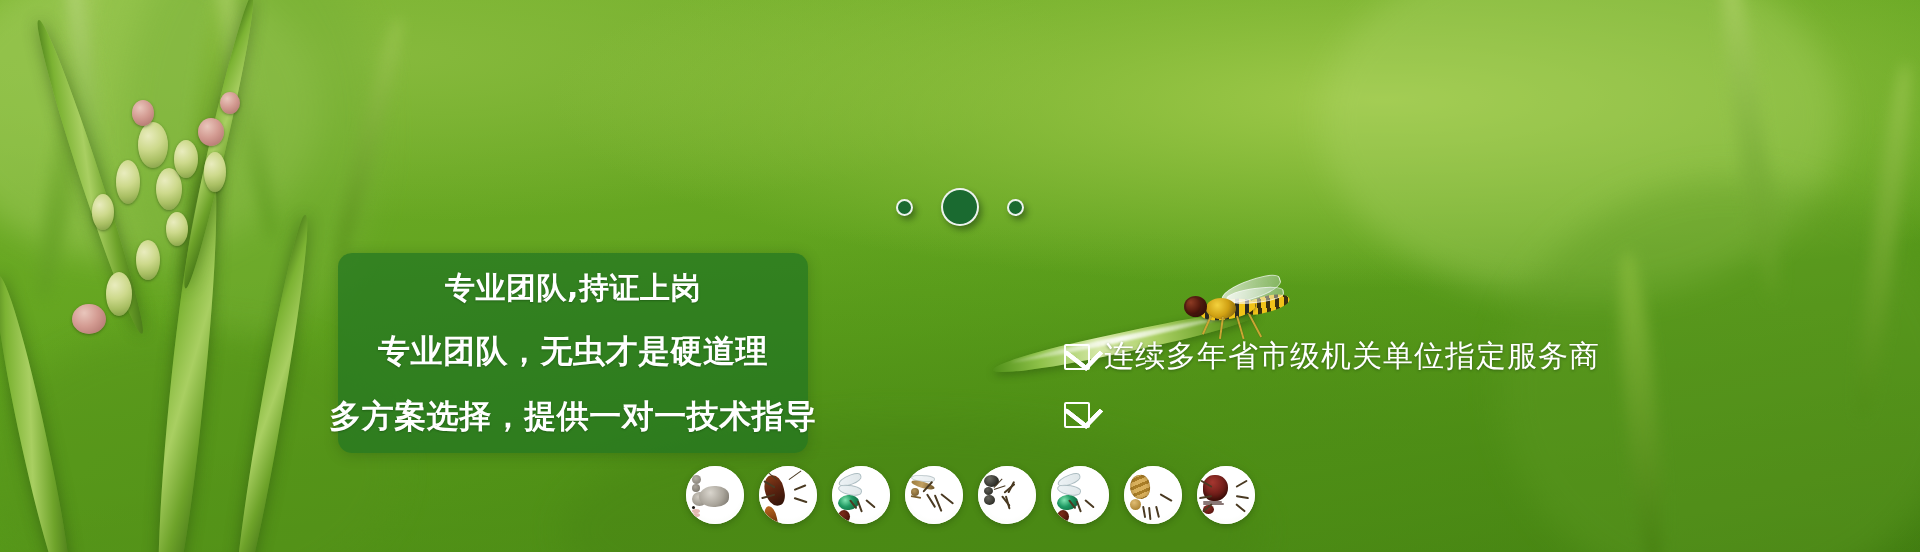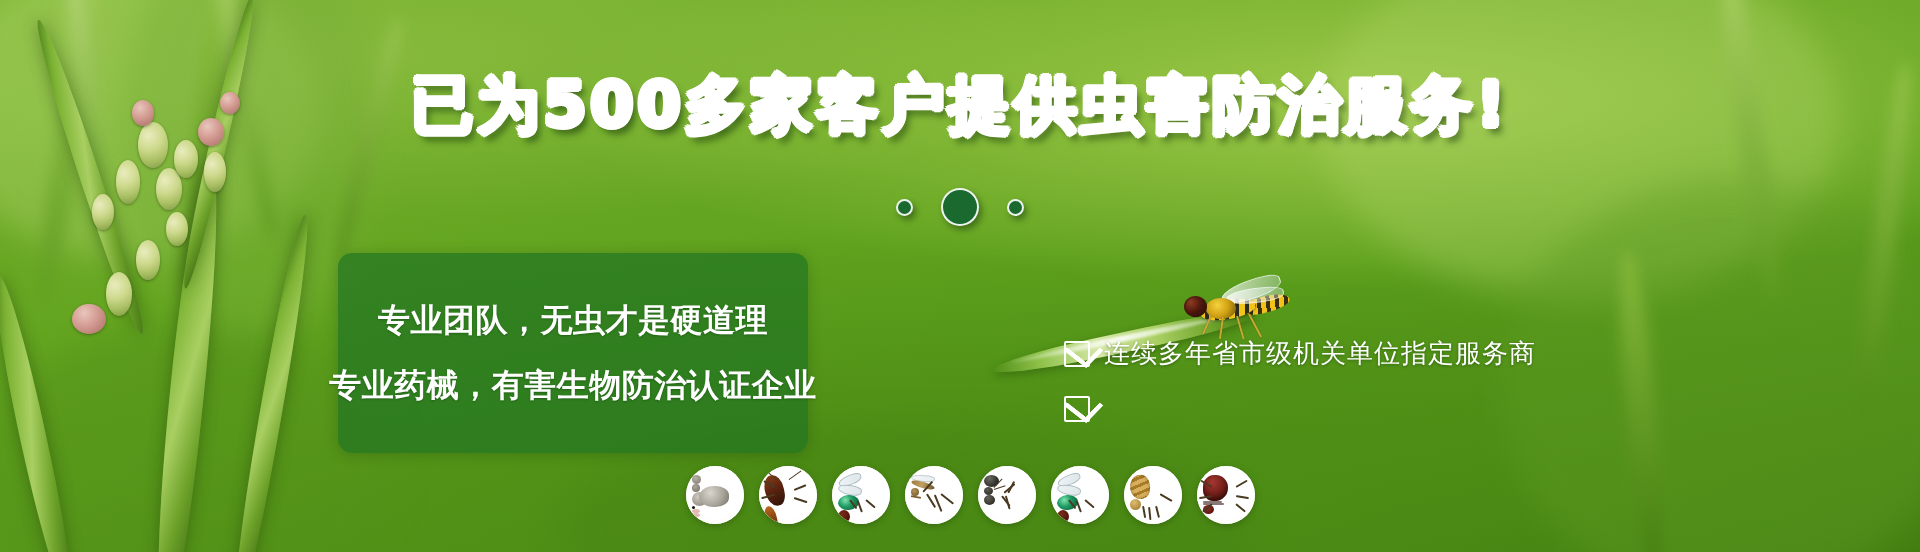--- a/index.html
+++ b/index.html
@@ -184,21 +184,21 @@
   }
   .check-box::after{
     content:""; position:absolute;
     left:3px; top:-5px; width:24px; height:20px;
     border-right:5px solid #ffffff;
     border-bottom:5px solid #ffffff;
     transform:rotate(38deg) skewX(-6deg);
     border-radius:1px;
   }
   .feature-text{
-    color:#ffffff; font-size:26px; letter-spacing:1px; white-space:nowrap;
+    color:#ffffff; font-size:30px; letter-spacing:1px; white-space:nowrap;
     text-shadow:0 1px 3px rgba(15,45,10,.45);
     font-family:"DejaVu Sans","Liberation Sans",sans-serif;
   }
 
   
   .pests{
     position:absolute; left:686px; top:466px;
     display:flex; align-items:center; gap:15px;
   }
   .pest{
@@ -321,33 +321,31 @@
     <div class="bud" style="left:244px;top:180px;width:22px;height:40px;"></div>
     <div class="bud" style="left:156px;top:188px;width:24px;height:44px;"></div>
     <div class="bud" style="left:132px;top:222px;width:22px;height:36px;"></div>
     <div class="bud pink" style="left:112px;top:332px;width:34px;height:30px;"></div>
     <div class="bud" style="left:146px;top:300px;width:26px;height:44px;"></div>
     <div class="bud" style="left:176px;top:268px;width:24px;height:40px;"></div>
     <div class="bud pink" style="left:260px;top:120px;width:20px;height:22px;"></div>
     <div class="bud" style="left:206px;top:240px;width:22px;height:34px;"></div>
   </div>
 
-  <h1 class="headline">
-    <span class="inner">已为500多家客户提供虫害防治服务!</span>
-  </h1>
 
   <div class="dots">
     <span class="dot small"></span>
     <span class="dot big"></span>
     <span class="dot small"></span>
   </div>
 
   <div class="panel">
+    <div class="panel-line l1">专业团队,持证上岗</div>
     <div class="panel-line l2">专业团队，无虫才是硬道理</div>
-    <div class="panel-line l3">专业药械，有害生物防治认证企业</div>
+    <div class="panel-line l3">多方案选择，提供一对一技术指导</div>
   </div>
 
   <div class="leaf-wrap">
     <div class="leaf"></div>
     <div class="leaf-hi"></div>
     <div class="fly">
       <div class="fly-abd"></div>
       <div class="fly-body"></div>
       <div class="fly-wing w1"></div>
       <div class="fly-wing w2"></div>

